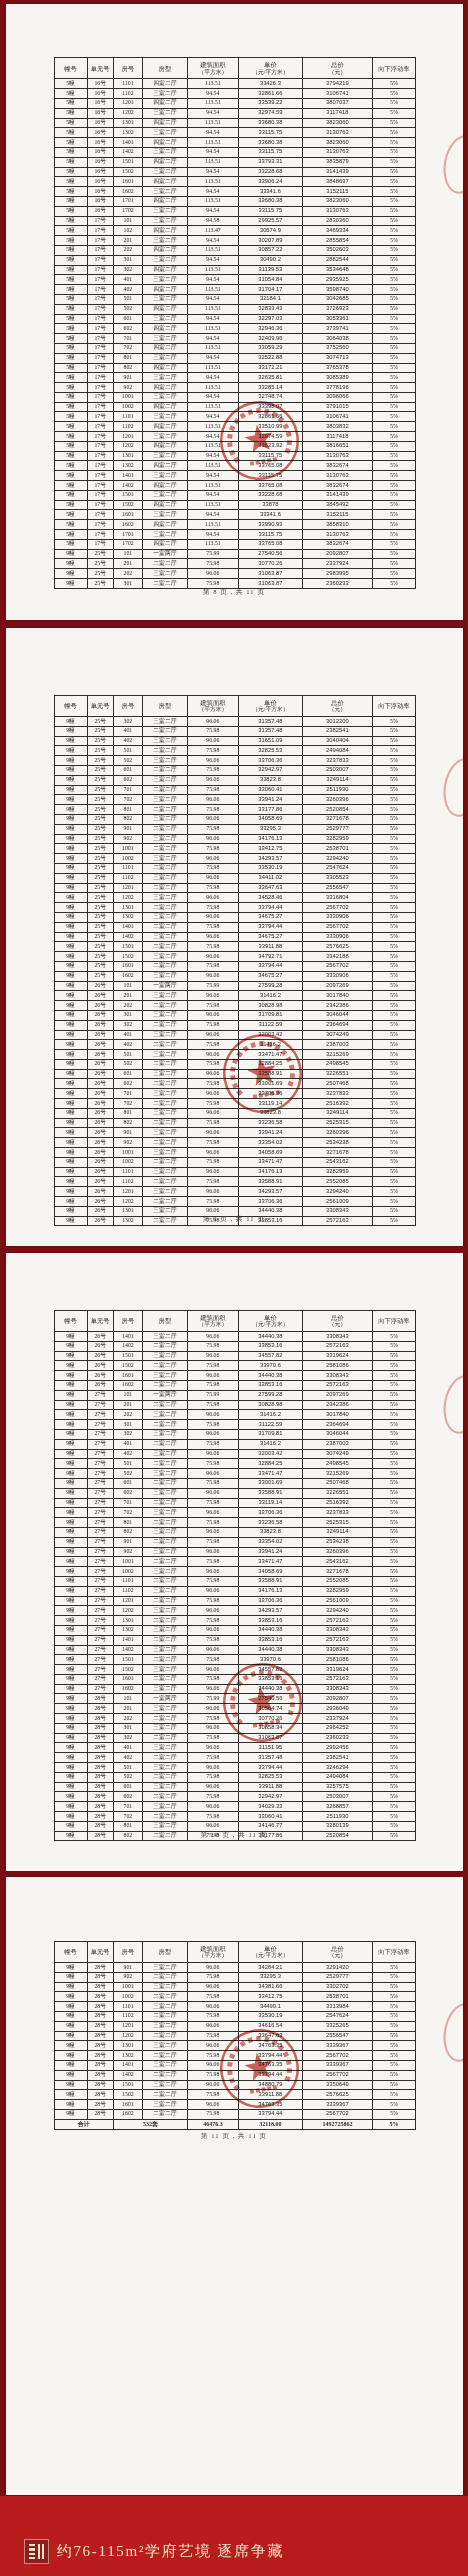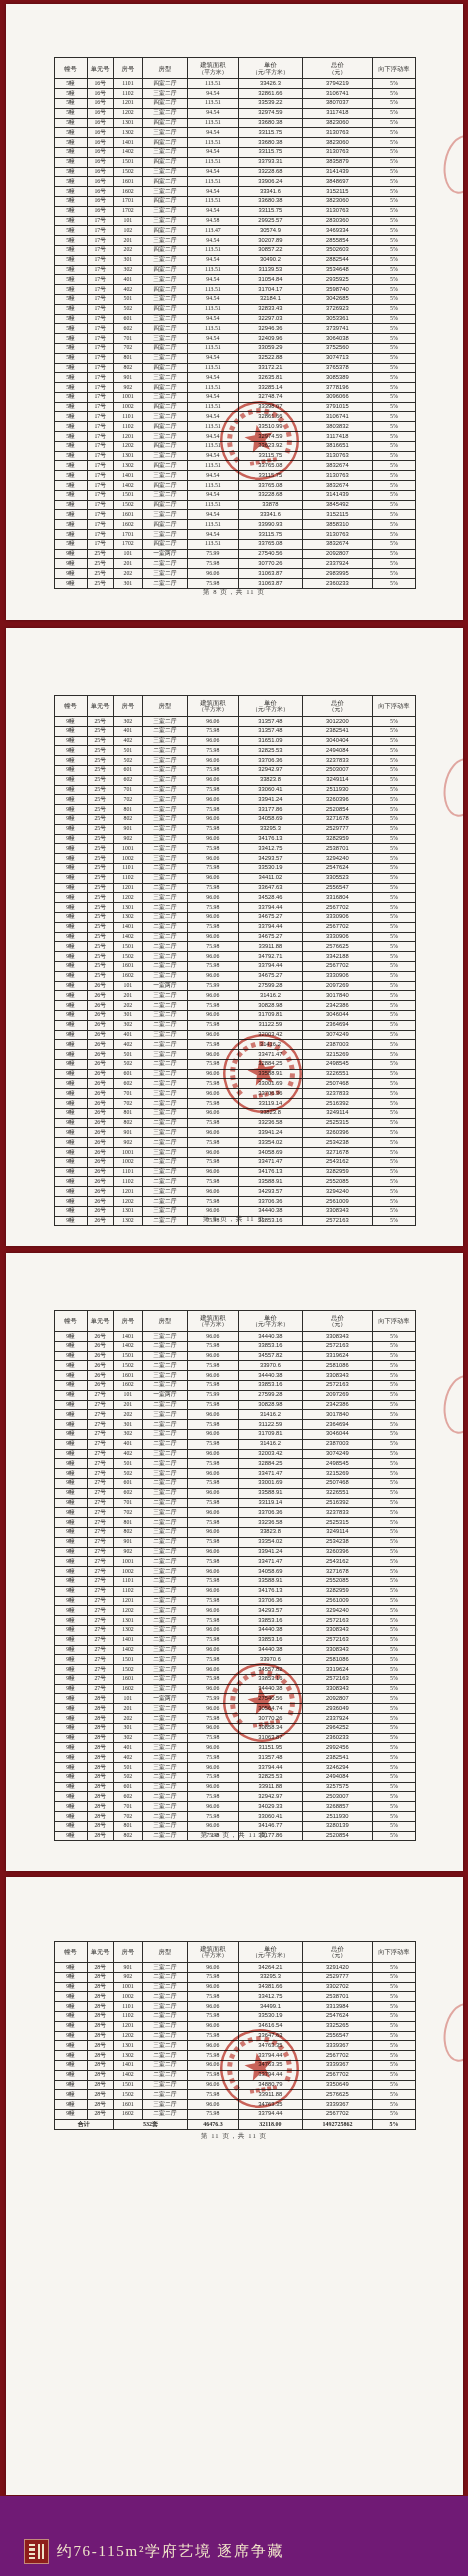--- a/index.html
+++ b/index.html
@@ -40,21 +40,21 @@
   #page-sheet-10 svg.stamp{left:215px;top:408px;}
   #page-sheet-11 svg.stamp{left:212px;top:150px;}
 
   .edge-seal{position:absolute;right:-17.6px;width:32px;height:55px;border:2.2px solid rgba(193,58,47,.42);
         border-radius:50%;transform:rotate(10deg);pointer-events:none;}
   #page-sheet-8 .edge-seal{top:131px;}
   #page-sheet-9 .edge-seal{top:130px;}
   #page-sheet-10 .edge-seal{top:122px;}
   #page-sheet-11 .edge-seal{top:126px;}
 
-  .banner{position:absolute;left:0;top:2496px;width:468px;height:80px;background:#701a75;}
+  .banner{position:absolute;left:0;top:2496px;width:468px;height:80px;background:#b91c1c;}
   .banner-row{position:absolute;left:24px;top:43px;display:flex;align-items:center;gap:7.7px;}
   .banner-logo{width:23px;height:23px;background:#8e1d1b;border:0.6px solid rgba(240,228,200,.55);
         position:relative;flex:0 0 auto;}
   .banner-logo::before{content:"";position:absolute;left:4.4px;top:3.9px;width:6px;height:15.4px;
         background:linear-gradient(#efe3c8 0 2.2px,transparent 2.2px 4.4px,#efe3c8 4.4px 6.6px,transparent 6.6px 8.8px,#efe3c8 8.8px 11px,transparent 11px 13.2px,#efe3c8 13.2px 15.4px);}
   .banner-logo::after{content:"";position:absolute;right:4.4px;top:3.9px;width:6px;height:15.4px;
         background:linear-gradient(90deg,#efe3c8 0 2.2px,transparent 2.2px 3.9px,#efe3c8 3.9px 6px);}
   .banner-text{font-size:15px;color:#f0e4c9;letter-spacing:1.7px;white-space:nowrap;
         font-family:"Liberation Serif","DejaVu Serif",serif;}
 </style>

